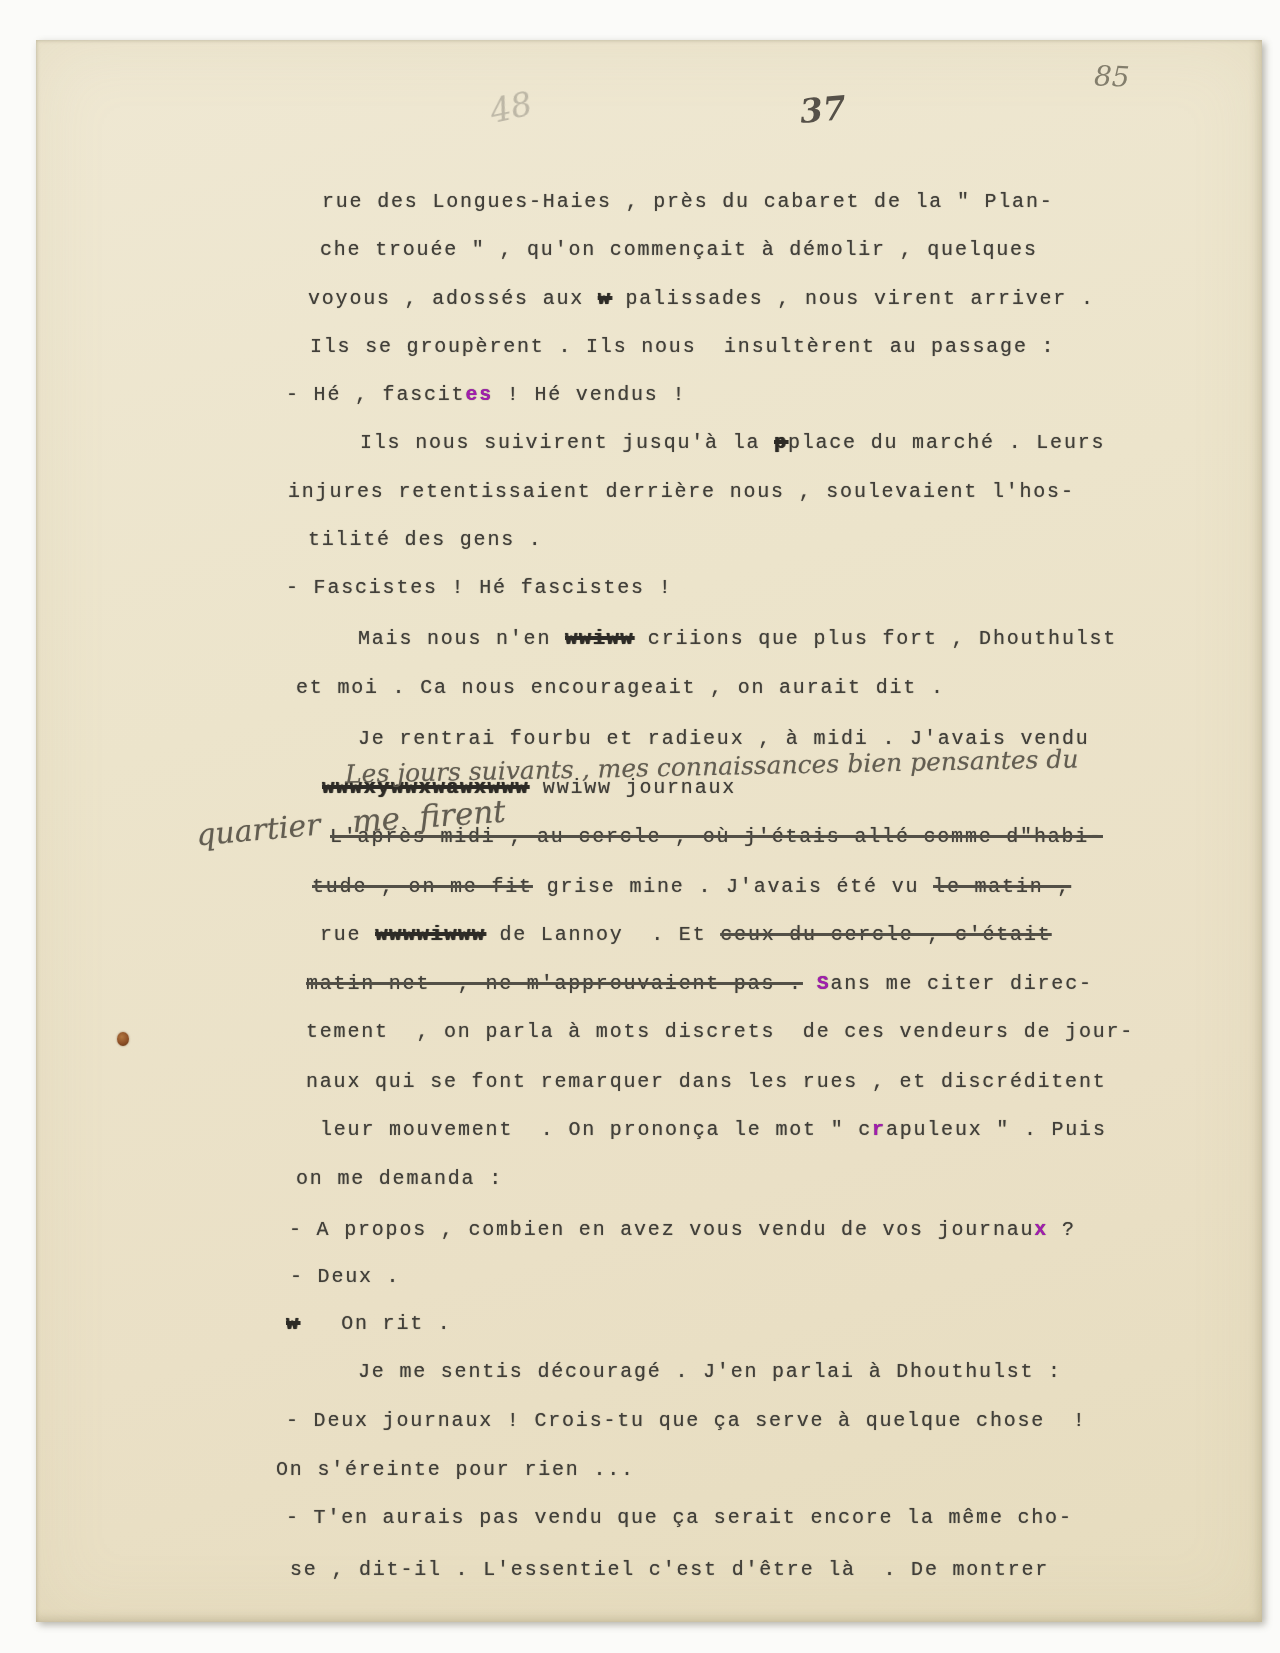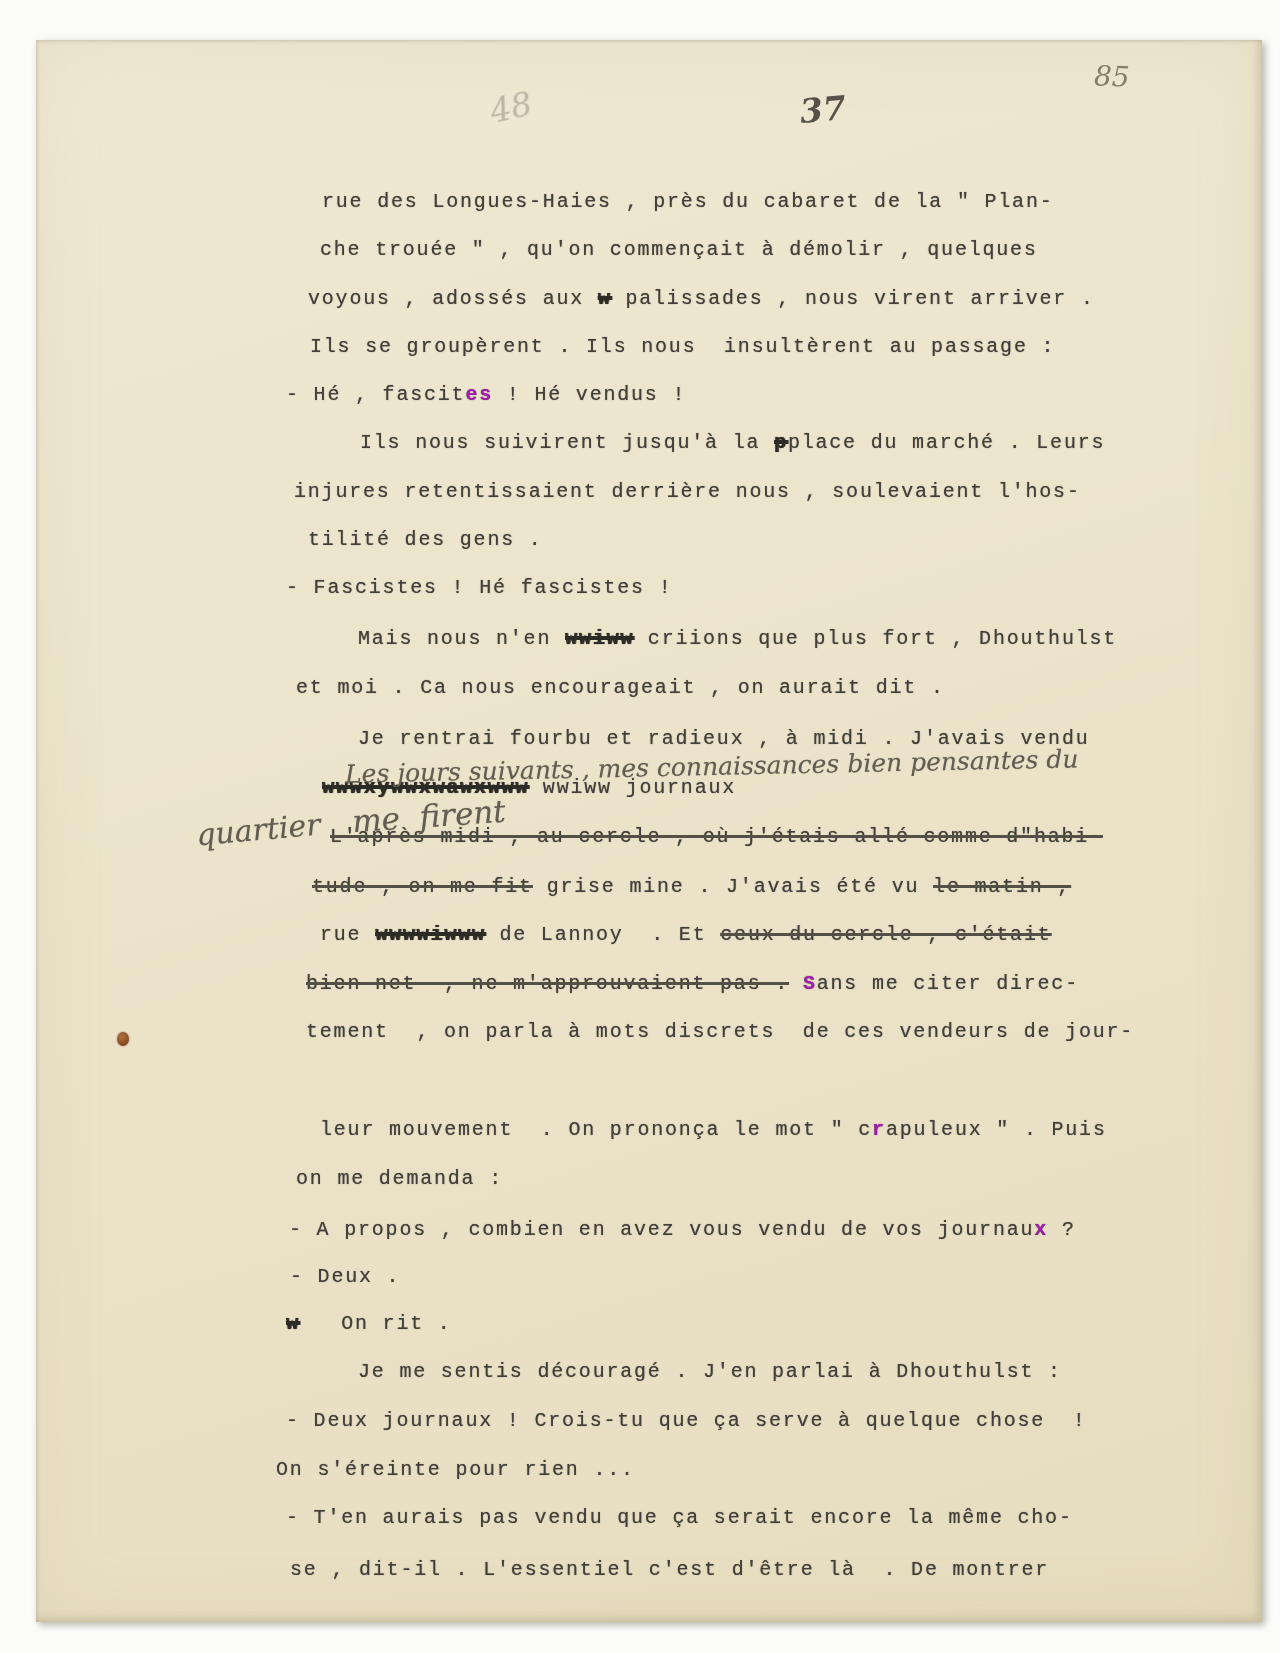--- a/index.html
+++ b/index.html
@@ -58,32 +58,33 @@
     <span class="pencil num-85">85</span>
     <span class="pencil num-37">37</span>
     <span class="pencil num-48">48</span>
     <span class="rust-spot"></span>
   <div class="typed-line" style="left: 322px; top: 190px;"><span class="seg-n">rue des Longues-Haies , près du cabaret de la " Plan-</span></div>
       <div class="typed-line" style="left: 320px; top: 238px;"><span class="seg-n">che trouée " , qu'on commençait à démolir , quelques</span></div>
       <div class="typed-line" style="left: 308px; top: 287px;"><span class="seg-n">voyous , adossés aux </span><span class="seg-o">w</span><span class="seg-n"> palissades , nous virent arriver .</span></div>
       <div class="typed-line" style="left: 310px; top: 335px;"><span class="seg-n">Ils se groupèrent . Ils nous  insultèrent au passage :</span></div>
       <div class="typed-line" style="left: 286px; top: 383px;"><span class="seg-n">- Hé , fascit</span><span class="seg-b">es</span><span class="seg-n"> ! Hé vendus !</span></div>
       <div class="typed-line" style="left: 360px; top: 431px;"><span class="seg-n">Ils nous suivirent jusqu'à la </span><span class="seg-o">p</span><span class="seg-n">place du marché . Leurs</span></div>
-      <div class="typed-line" style="left: 294px; top: 480px;"><span class="seg-n">injures retentissaient derrière nous , soulevaient l'hos-</span></div>
+      <div class="typed-line" style="left: 288px; top: 480px;"><span class="seg-n">injures retentissaient derrière nous , soulevaient l'hos-</span></div>
       <div class="typed-line" style="left: 308px; top: 528px;"><span class="seg-n">tilité des gens .</span></div>
       <div class="typed-line" style="left: 286px; top: 576px;"><span class="seg-n">- Fascistes ! Hé fascistes !</span></div>
       <div class="typed-line" style="left: 358px; top: 627px;"><span class="seg-n">Mais nous n'en </span><span class="seg-o">wwiww</span><span class="seg-n"> criions que plus fort , Dhouthulst</span></div>
       <div class="typed-line" style="left: 296px; top: 676px;"><span class="seg-n">et moi . Ca nous encourageait , on aurait dit .</span></div>
       <div class="typed-line" style="left: 358px; top: 727px;"><span class="seg-n">Je rentrai fourbu et radieux , à midi . J'avais vendu</span></div>
       <div class="typed-line" style="left: 322px; top: 776px;"><span class="seg-o">wwwxywwxwawxwww</span><span class="seg-n"> wwiww journaux</span></div>
       <div class="typed-line" style="left: 330px; top: 825px;"><span class="seg-x">L'après midi , au cercle , où j'étais allé comme d"habi-</span></div>
       <div class="typed-line" style="left: 312px; top: 875px;"><span class="seg-x">tude , on me fit</span><span class="seg-n"> grise mine . J'avais été vu </span><span class="seg-x">le matin ,</span></div>
       <div class="typed-line" style="left: 320px; top: 923px;"><span class="seg-n">rue </span><span class="seg-o">wwwwiwww</span><span class="seg-n"> de Lannoy  . Et </span><span class="seg-x">ceux du cercle , c'était</span></div>
-      <div class="typed-line" style="left: 306px; top: 972px;"><span class="seg-x">bien net  , ne m'approuvaient pas .</span><span class="seg-n"> </span><span class="seg-b">S</span><span class="seg-n">ans me citer direc-</span></div>
+      <div class="typed-line" style="left: 306px; top: 972px;"><span class="seg-x">matin net  , ne m'approuvaient pas .</span><span class="seg-n"> </span><span class="seg-b">S</span><span class="seg-n">ans me citer direc-</span></div>
       <div class="typed-line" style="left: 306px; top: 1020px;"><span class="seg-n">tement  , on parla à mots discrets  de ces vendeurs de jour-</span></div>
+      <div class="typed-line" style="left: 306px; top: 1070px;"><span class="seg-n">naux qui se font remarquer dans les rues , et discréditent</span></div>
       <div class="typed-line" style="left: 320px; top: 1118px; text-align: right;"><span class="seg-n">leur mouvement  . On prononça le mot " c</span><span class="seg-b">r</span><span class="seg-n">apuleux " . Puis</span></div>
       <div class="typed-line" style="left: 296px; top: 1167px;"><span class="seg-n">on me demanda :</span></div>
       <div class="typed-line" style="left: 289px; top: 1218px;"><span class="seg-n">- A propos , combien en avez vous vendu de vos journau</span><span class="seg-b">x</span><span class="seg-n"> ?</span></div>
       <div class="typed-line" style="left: 290px; top: 1265px;"><span class="seg-n">- Deux .</span></div>
       <div class="typed-line" style="left: 286px; top: 1312px;"><span class="seg-o">w</span><span class="seg-n">   On rit .</span></div>
       <div class="typed-line" style="left: 358px; top: 1360px;"><span class="seg-n">Je me sentis découragé . J'en parlai à Dhouthulst :</span></div>
       <div class="typed-line" style="left: 286px; top: 1409px;"><span class="seg-n">- Deux journaux ! Crois-tu que ça serve à quelque chose  !</span></div>
       <div class="typed-line" style="left: 276px; top: 1458px;"><span class="seg-n">On s'éreinte pour rien ...</span></div>
       <div class="typed-line" style="left: 286px; top: 1506px;"><span class="seg-n">- T'en aurais pas vendu que ça serait encore la même cho-</span></div>
       <div class="typed-line" style="left: 290px; top: 1558px;"><span class="seg-n">se , dit-il . L'essentiel c'est d'être là  . De montrer</span></div>

